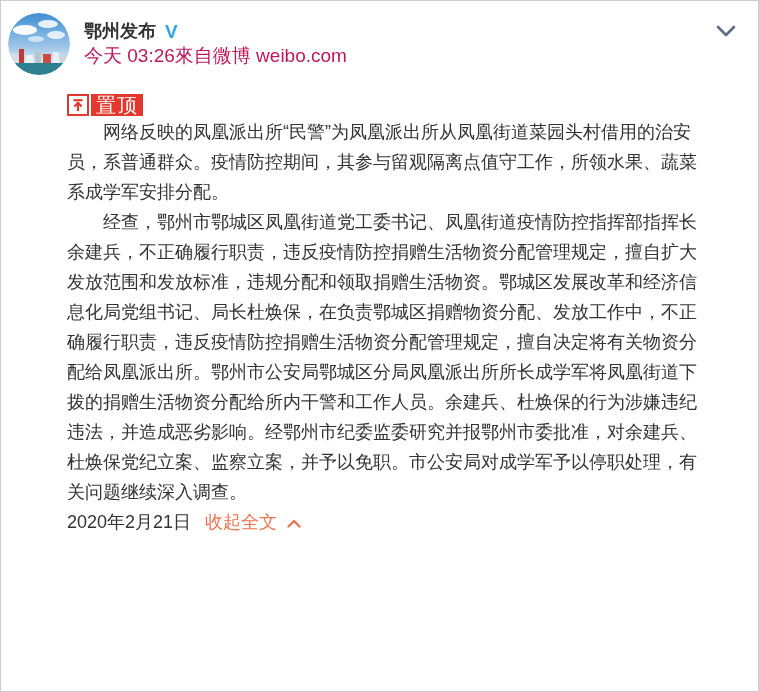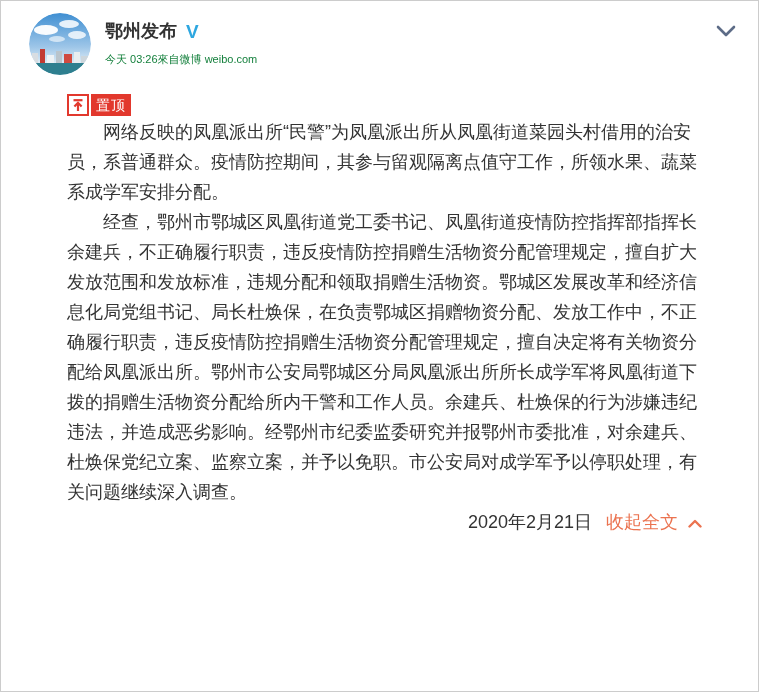--- a/index.html
+++ b/index.html
@@ -3,47 +3,47 @@
 <meta charset="utf-8">
 <style>
   html,body { margin:0; padding:0; background:#fff; }
   .card {
     width:759px; height:692px; box-sizing:border-box;
     border:1px solid #ccc; background:#fff; overflow:hidden; position:relative;
     font-family:"Liberation Sans", sans-serif;
     color:#333;
   }
   
-  .header { position:relative; display:flex; padding:12px 16px 0 28px; height:62px; }
+  .header { position:relative; display:flex; padding:12px 16px 0 7px; height:62px; }
   .avatar {
     width:62px; height:62px; border-radius:50%; overflow:hidden; flex:none; cursor:pointer;
   }
   .avatar svg { display:block; }
   .user-block { margin-left:14px; padding-top:6px; }
   .name-row { display:flex; align-items:center; }
   .username { font-size:18px; font-weight:bold; color:#333; cursor:pointer; }
   .v-badge { margin-left:9px; color:#2ea7e0; font-weight:bold; font-size:19px; line-height:1; }
-  .timestamp { margin-top:9px; font-size:11px; color:#15803d; cursor:pointer; }
+  .timestamp { font-size:19px; color:#be185d; cursor:pointer; }
   .chevron { position:absolute; right:22px; top:24px; cursor:pointer; line-height:0; }
   
   .content { padding:12px 56px 0 66px; font-size:18px; line-height:30px; color:#333; }
   .content p { margin:0; }
   .indent { text-indent:2em; }
   .pin-badge { display:inline-flex; align-items:center; margin-right:10px; vertical-align:-4px; }
   .pin-icon-box {
     width:22px; height:22px; box-sizing:border-box; border:2px solid #e2382d;
     background:#fff; display:inline-flex; align-items:center; justify-content:center;
     margin-right:2px;
   }
   .pin-label {
     height:22px; box-sizing:border-box; background:#e2382d; color:#fff;
-    font-size:14px; line-height:22px; padding:0 5px; letter-spacing:1px;
+    font-size:20px; line-height:22px; padding:0 5px; letter-spacing:1px;
   }
   .signature { text-align:right; margin-top:30px; }
-  .date-row { text-align:right; }
+  .date-row { text-align:left; }
   .collapse-link { color:#eb7350; margin-left:14px; text-decoration:none; cursor:pointer; }
   .caret-up { margin-left:10px; cursor:pointer; line-height:0; display:inline-block; }
 </style>
 </head>
 <body>
 
 <div class="card">
 
   <div class="header">
     <div class="avatar">

